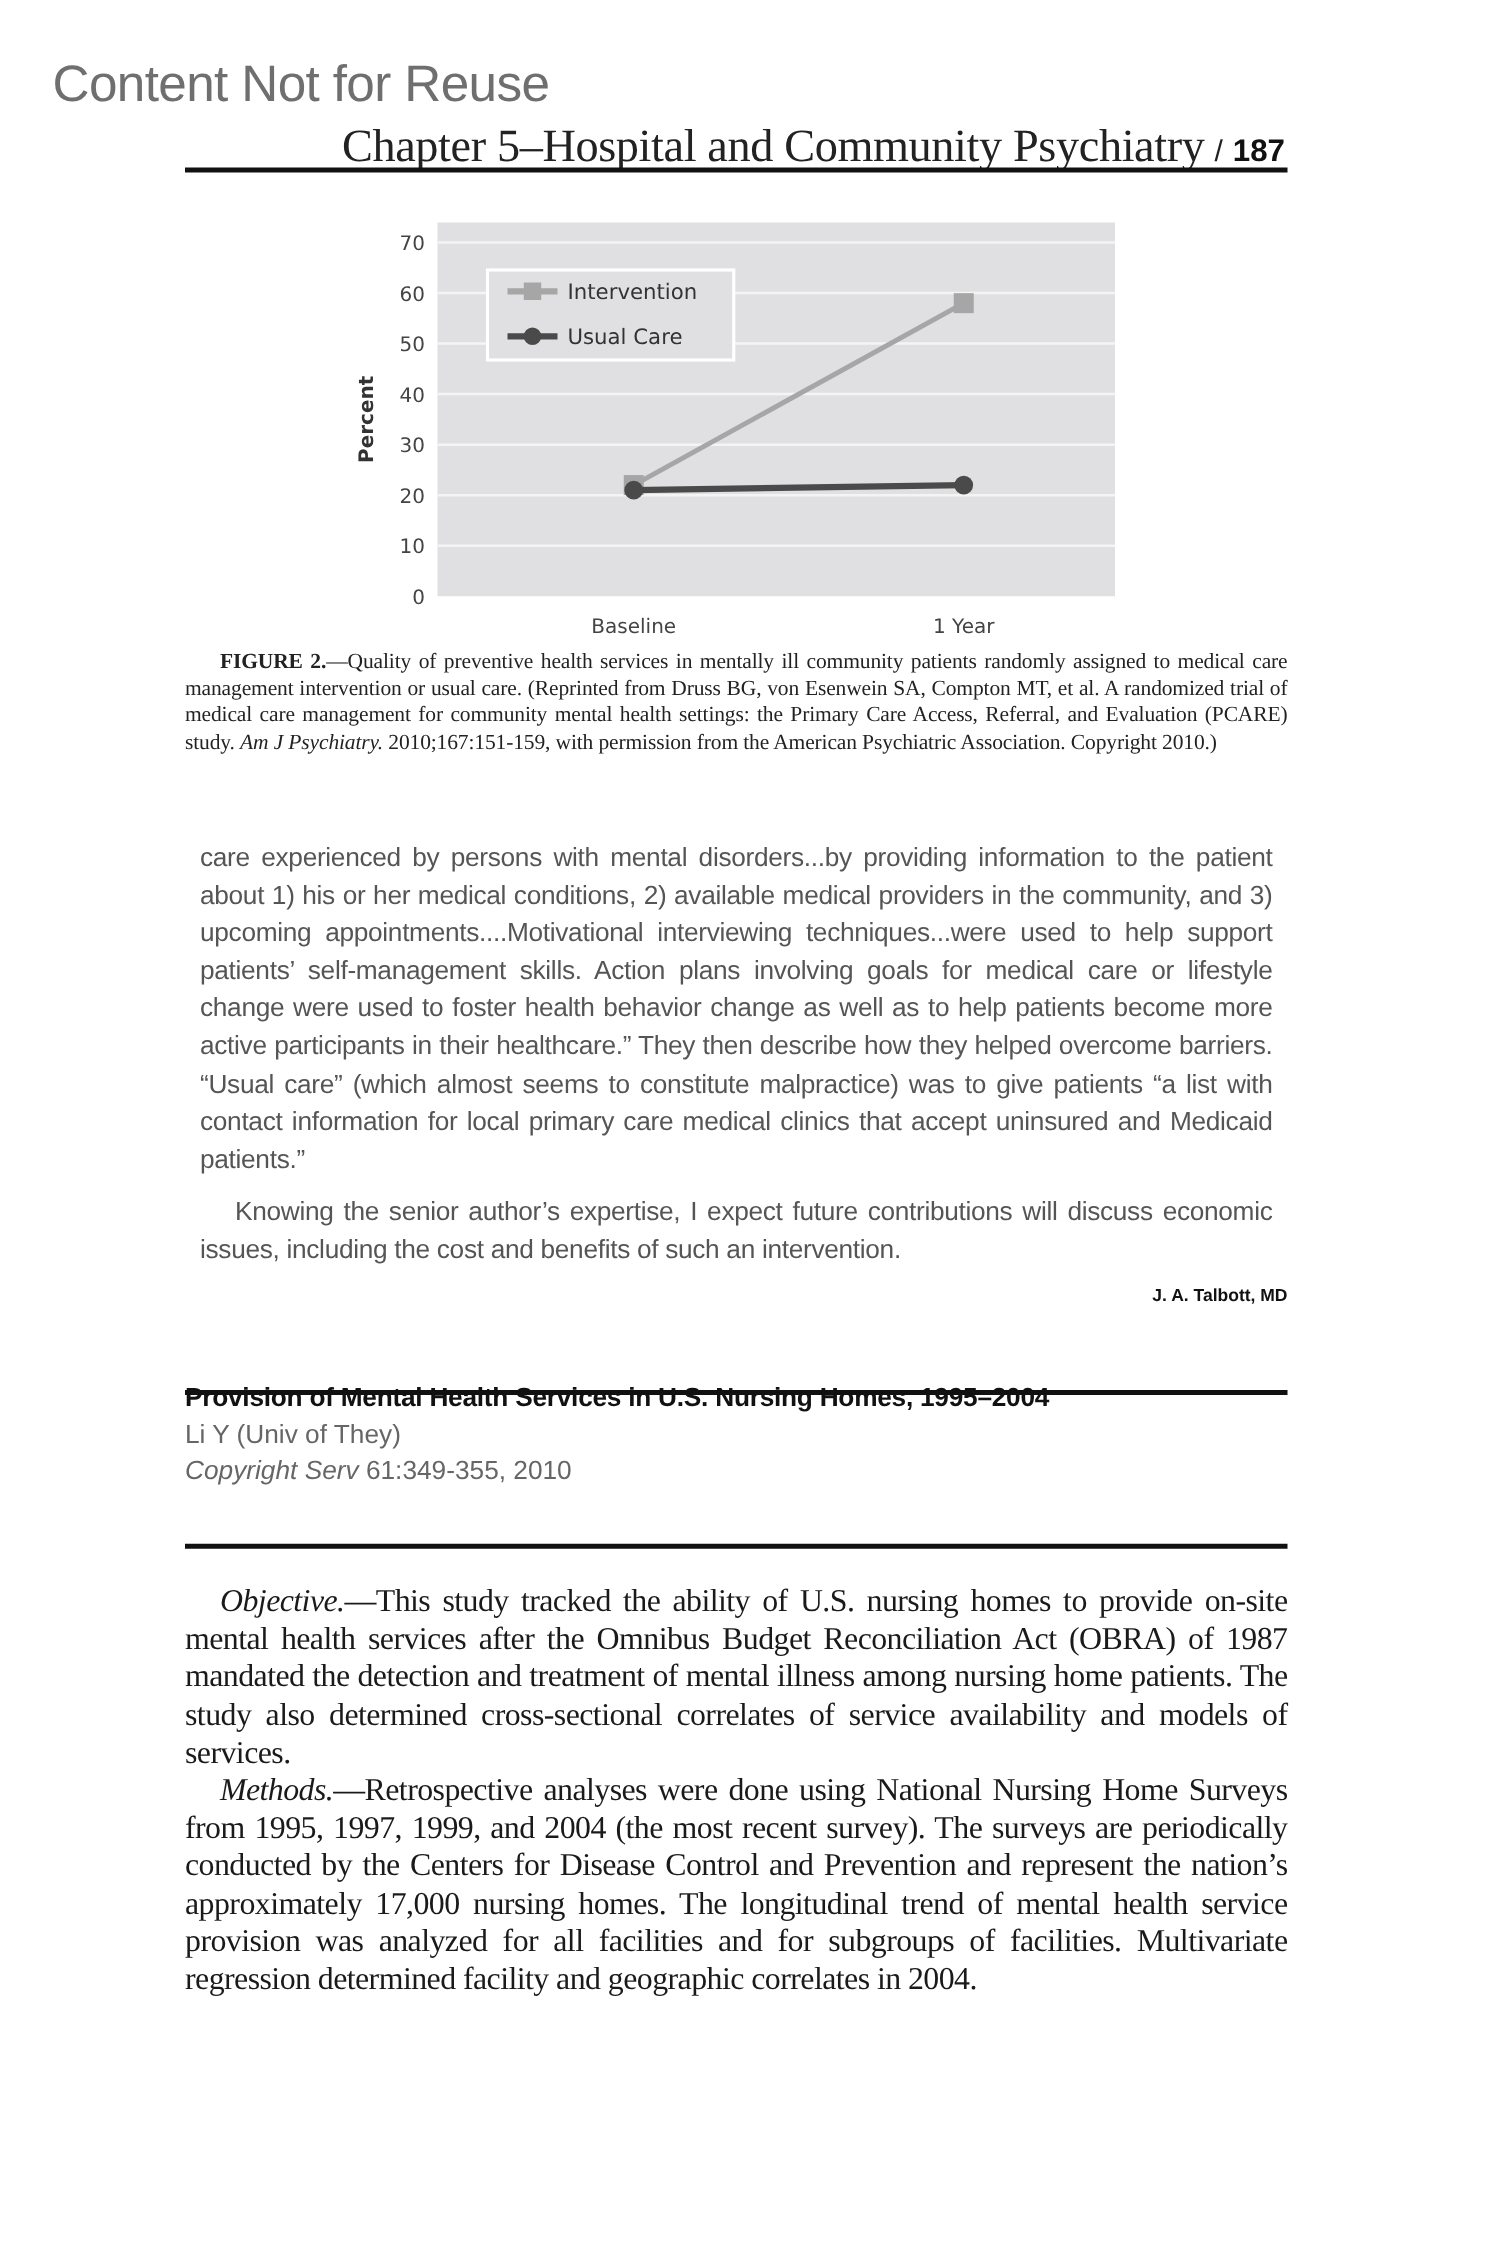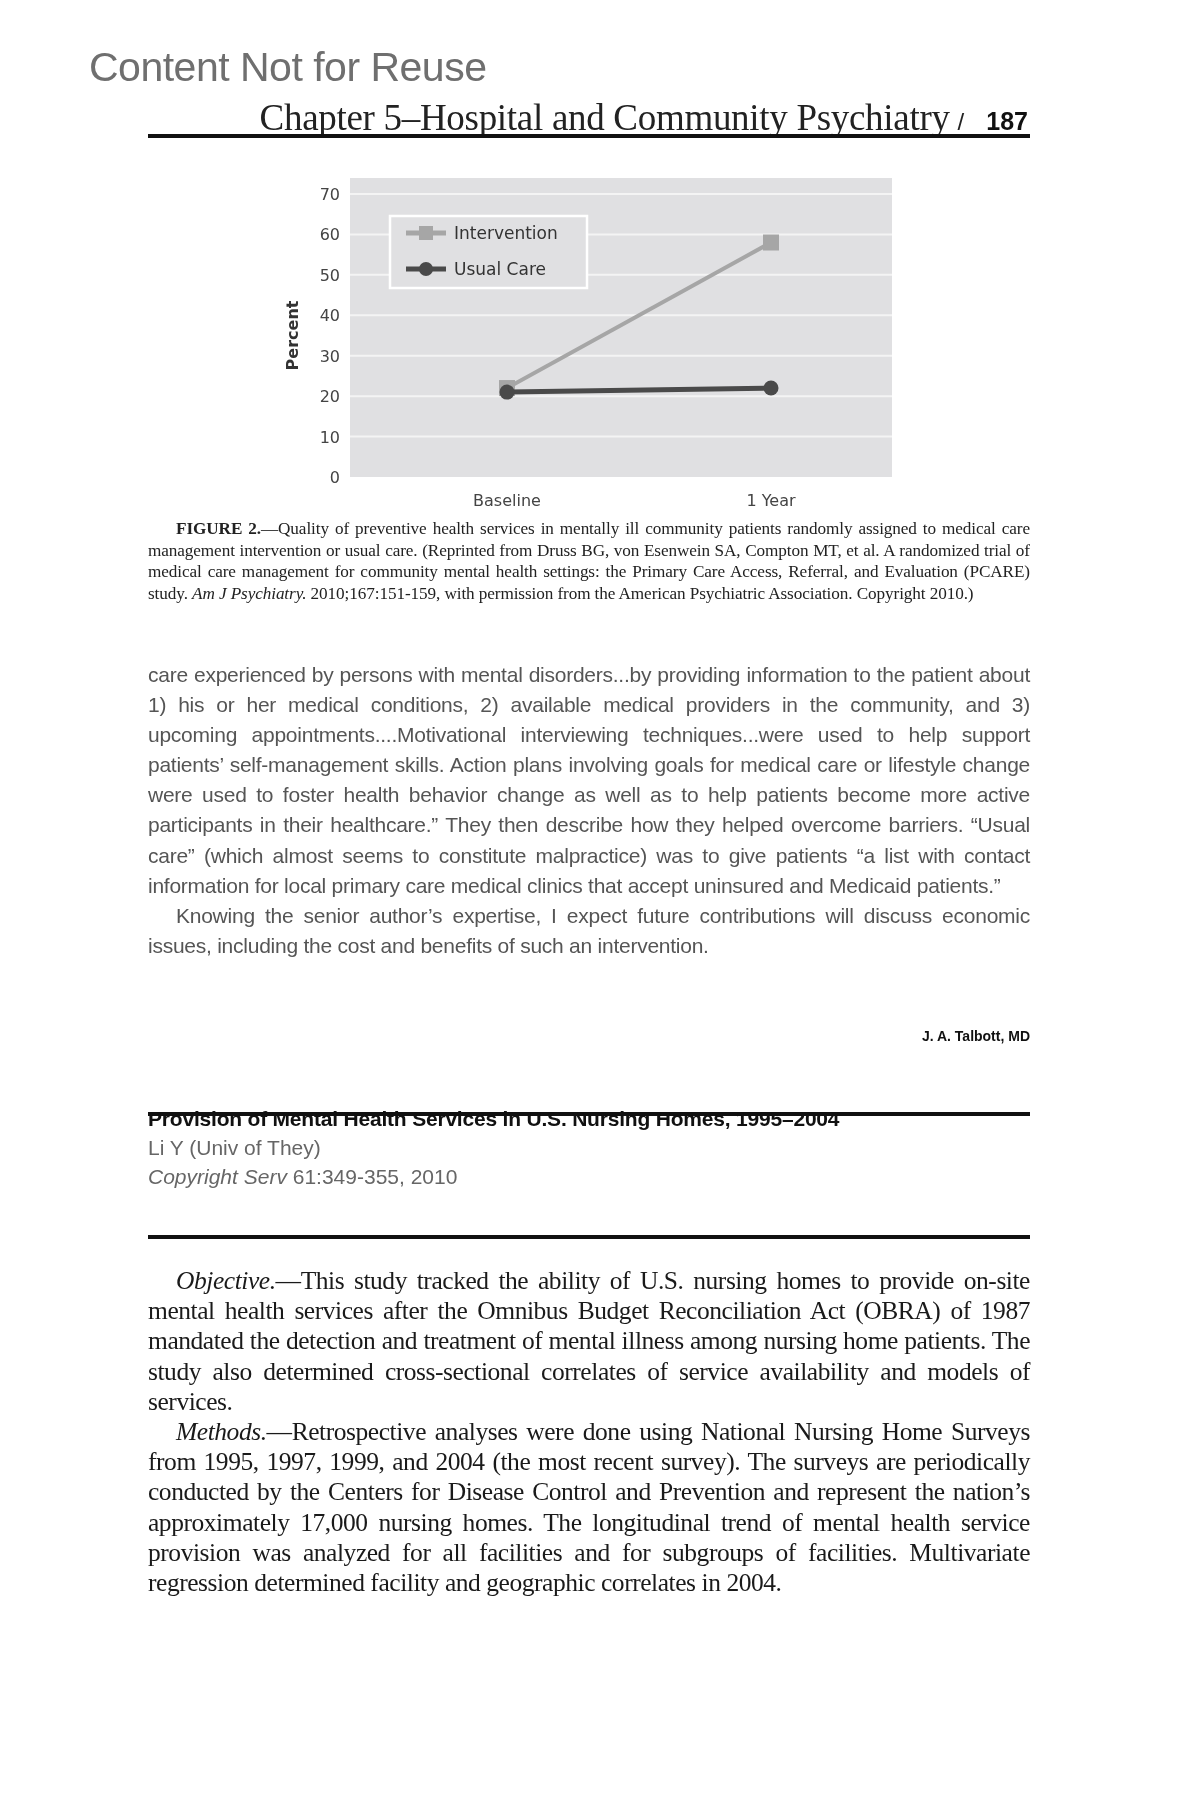--- a/index.html
+++ b/index.html
@@ -1,32 +1,32 @@
 <!DOCTYPE html>
 <html><head>
 <meta charset="utf-8">
 <style>
   html, body { margin: 0; padding: 0; background: #ffffff; }
   body { width: 1200px; height: 1800px; position: relative; overflow: hidden; }
   .watermark {
     position: absolute; left: 42px; top: 44px;
     font-family: "Liberation Sans", sans-serif; font-size: 41px; color: #6f6f6f;
-    letter-spacing: -0.5px; white-space: nowrap; margin-left: 47px;
+    letter-spacing: -0.5px; white-space: nowrap;
   }
   .running-head {
     position: absolute; left: 148px; width: 880px; top: 96px; text-align: right;
     white-space: nowrap;
   }
   .running-head .chap {
     font-family: "Liberation Serif", serif; font-size: 37px; color: #222;
     letter-spacing: -0.3px;
     text-align: right;
   }
   .running-head .sep { font-family: "Liberation Sans", sans-serif; font-size: 24px; color: #222; margin: 0 8px; }
-  .running-head .pg { font-family: "Liberation Sans", sans-serif; font-weight: bold; font-size: 25px; color: #111; margin-left: 14px; }
+  .running-head .pg { font-family: "Liberation Sans", sans-serif; font-weight: bold; font-size: 25px; color: #111; }
   .rule { position: absolute; left: 148px; width: 882px; height: 4px; background: #111; }
 
   
   #chart { position: absolute; left: 0; top: 0; }
   .tick-label { font-family: "DejaVu Sans", sans-serif; font-size: 16px; fill: #444; }
   .axis-label { font-family: "DejaVu Sans", sans-serif; font-size: 16px; fill: #333; font-weight: bold; }
   .legend-text { font-family: "DejaVu Sans", sans-serif; font-size: 17px; fill: #333; }
 
   .caption {
     position: absolute; left: 148px; width: 882px; top: 518px;
@@ -34,21 +34,21 @@
     text-align: justify; text-indent: 28px; letter-spacing: -0.1px;
   }
   .caption .fig-label { font-weight: bold; margin-top: 18px; }
   .caption .journal { font-style: italic; }
 
   .body-sans {
     position: absolute; left: 148px; width: 882px; top: 660px;
     font-family: "Liberation Sans", sans-serif; font-size: 21px; line-height: 30.1px; color: #555;
     text-align: justify; letter-spacing: -0.25px;
   }
-  .body-sans p { margin: 0; }
+  .body-sans p { margin: 12px; }
   .body-sans p.indent { text-indent: 28px; }
   .signature {
     position: absolute; left: 148px; width: 882px; top: 1028px; text-align: right;
     font-family: "Liberation Sans", sans-serif; font-weight: bold; font-size: 14px; color: #111;
   }
 
   .article-head { position: absolute; left: 148px; width: 882px; top: 1104px; font-family: "Liberation Sans", sans-serif; }
   .article-title { font-weight: bold; font-size: 21px; color: #111; line-height: 29px; letter-spacing: -0.2px; }
   .article-author { font-size: 21px; color: #666; line-height: 29px; }
   .article-cite { font-size: 21px; color: #666; line-height: 29px; }

